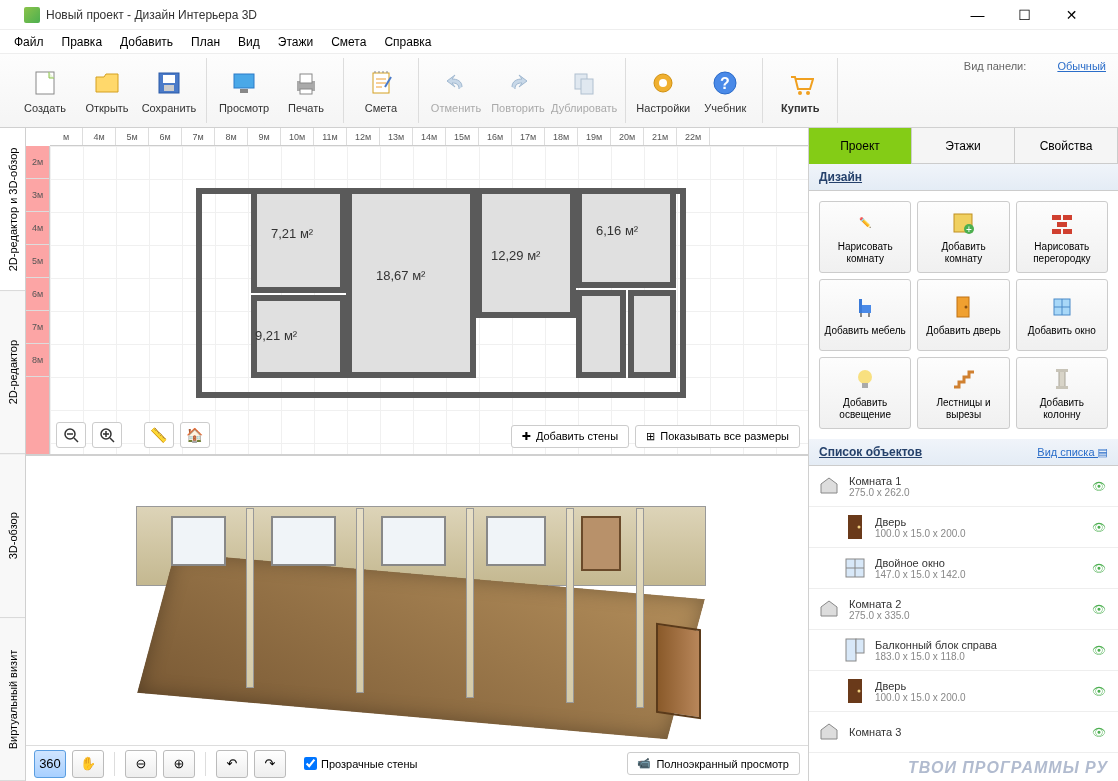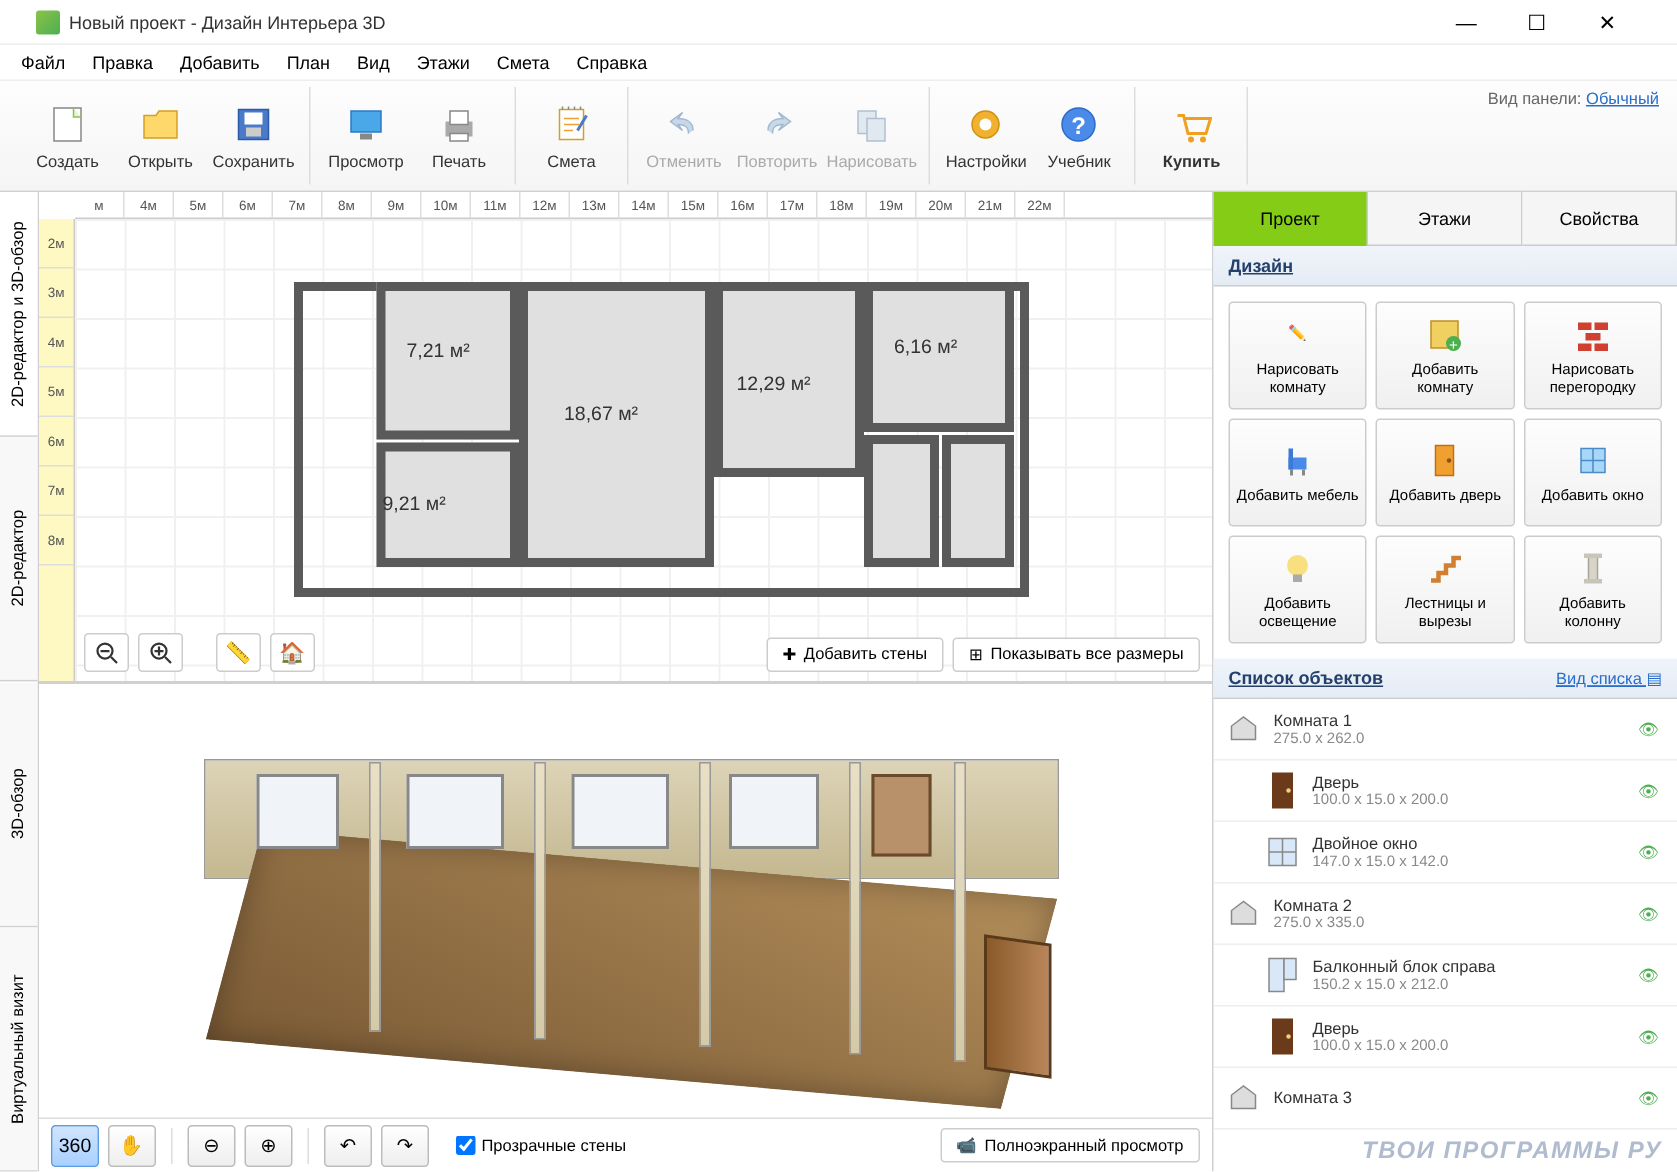--- a/index.html
+++ b/index.html
@@ -11,30 +11,30 @@
 .titlebar .win-btn { width: 45px; height: 28px; display: flex; align-items: center; justify-content: center; font-size: 14px; cursor: pointer; }
 .menubar { height: 24px; display: flex; align-items: center; padding: 0 6px; gap: 2px; font-size: 12px; border-bottom: 1px solid #eee; }
 .menubar span { padding: 3px 8px; cursor: pointer; }
 .toolbar { height: 74px; display: flex; align-items: center; padding: 4px 8px; border-bottom: 1px solid #d0d0d0; background: linear-gradient(#fdfdfd,#f5f5f5); position: relative; }
 .tb-group { display: flex; gap: 4px; padding: 0 8px; border-right: 1px solid #ddd; height: 100%; align-items: center; }
 .tb-group:last-of-type { border-right: none; }
 .tb-btn { display: flex; flex-direction: column; align-items: center; justify-content: center; min-width: 58px; height: 62px; border-radius: 3px; cursor: pointer; font-size: 11px; color: #333; gap: 3px; }
 .tb-btn.disabled { color: #aaa; cursor: default; }
 .tb-icon { width: 32px; height: 32px; display: flex; align-items: center; justify-content: center; }
 .panel-mode { position: absolute; right: 12px; top: 6px; font-size: 11px; color: #666; }
-.panel-mode a { color: #2a6dc9; text-decoration: underline; cursor: pointer; }
+.panel-mode a { color: #2a6dc9; text-decoration: underline; cursor: pointer; margin-left: 28px; }
 .main { flex: 1; display: flex; min-height: 0; }
 .vtabs { width: 26px; display: flex; flex-direction: column; border-right: 1px solid #d0d0d0; }
 .vtab { flex: 1; writing-mode: vertical-rl; transform: rotate(180deg); display: flex; align-items: center; justify-content: center; font-size: 11px; border-top: 1px solid #d0d0d0; cursor: pointer; background: #f8f8f8; padding: 8px 2px; }
 .vtab.active { background: #fff; }
 .canvas-area { flex: 1; display: flex; flex-direction: column; min-width: 0; }
 .canvas-2d { flex: 1; position: relative; background: #fff; overflow: hidden; border-bottom: 2px solid #d0d0d0; }
 .ruler-h { position: absolute; top: 0; left: 24px; right: 0; height: 18px; background: #fff; border-bottom: 1px solid #ccc; font-size: 9px; color: #555; display: flex; z-index: 5; }
 .ruler-h span { width: 33px; text-align: center; border-right: 1px solid #ddd; line-height: 18px; }
-.ruler-v { position: absolute; top: 18px; left: 0; bottom: 0; width: 24px; background: #fef9c3; border-right: 1px solid #ccc; z-index: 5; }
+.ruler-v { position: absolute; top: 18px; left: 0; bottom: 0; width: 24px; background: #fca5a5; border-right: 1px solid #ccc; z-index: 5; }
 .ruler-v span { display: block; height: 33px; font-size: 9px; color: #555; text-align: center; line-height: 33px; border-bottom: 1px solid #ddd; }
 .grid-bg { position: absolute; top: 18px; left: 24px; right: 0; bottom: 0; background-image: linear-gradient(#f0f0f0 1px, transparent 1px), linear-gradient(90deg, #f0f0f0 1px, transparent 1px); background-size: 33px 33px; }
 .plan { position: absolute; top: 40px; left: 170px; width: 490px; height: 240px; }
 .room { position: absolute; background: #e0e0e0; border: 6px solid #5a5a5a; }
 .room-label { position: absolute; font-size: 13px; color: #333; white-space: nowrap; }
 .canvas-controls { position: absolute; bottom: 6px; left: 30px; display: flex; gap: 6px; align-items: center; z-index: 6; }
 .cc-btn { width: 30px; height: 26px; border: 1px solid #ccc; background: #fff; border-radius: 3px; display: flex; align-items: center; justify-content: center; cursor: pointer; font-size: 14px; }
 .canvas-controls-r { position: absolute; bottom: 6px; right: 8px; display: flex; gap: 6px; z-index: 6; }
 .cc-wide { padding: 4px 10px; border: 1px solid #ccc; background: #fff; border-radius: 3px; font-size: 11px; cursor: pointer; display: flex; align-items: center; gap: 5px; }
 .canvas-3d { flex: 1; position: relative; background: #fff; overflow: hidden; }
@@ -170,21 +170,21 @@
         </div>
         <span>Повторить</span>
       </div>
     <div class="tb-btn disabled">
         <div class="tb-icon">
           <svg width="28" height="28">
             <rect x="5" y="5" width="12" height="15" fill="#e0e8f0" stroke="#b0c0d0"></rect>
             <rect x="11" y="10" width="12" height="15" fill="#e0e8f0" stroke="#b0c0d0"></rect>
           </svg>
         </div>
-        <span>Нарисовать</span>
+        <span>Дублировать</span>
       </div>
   </div>
   <div class="tb-group">
     <div class="tb-btn">
         <div class="tb-icon">
           <svg width="28" height="28">
             <circle cx="14" cy="14" r="9" fill="#f0b030" stroke="#d09010"></circle>
             <circle cx="14" cy="14" r="4" fill="#fff"></circle>
           </svg>
         </div>
@@ -491,21 +491,21 @@
         <div class="obj-item">
           <div class="obj-indent"></div>
           <div class="obj-icon">
             <svg width="22" height="26">
               <rect x="2" y="2" width="10" height="22" fill="#d8e8f8" stroke="#888"></rect>
               <rect x="12" y="2" width="8" height="14" fill="#d8e8f8" stroke="#888"></rect>
             </svg>
           </div>
           <div class="obj-info">
             <div class="obj-name">Балконный блок справа</div>
-            <div class="obj-dim">150.2 x 15.0 x 212.0</div>
+            <div class="obj-dim">183.0 x 15.0 x 118.0</div>
           </div>
           <div class="obj-eye">👁</div>
         </div>
         <div class="obj-item">
           <div class="obj-indent"></div>
           <div class="obj-icon">
             <svg width="20" height="28">
               <rect x="3" y="2" width="14" height="24" fill="#6a3a1a"></rect>
               <circle cx="14" cy="14" r="1.5" fill="#f0d080"></circle>
             </svg>

